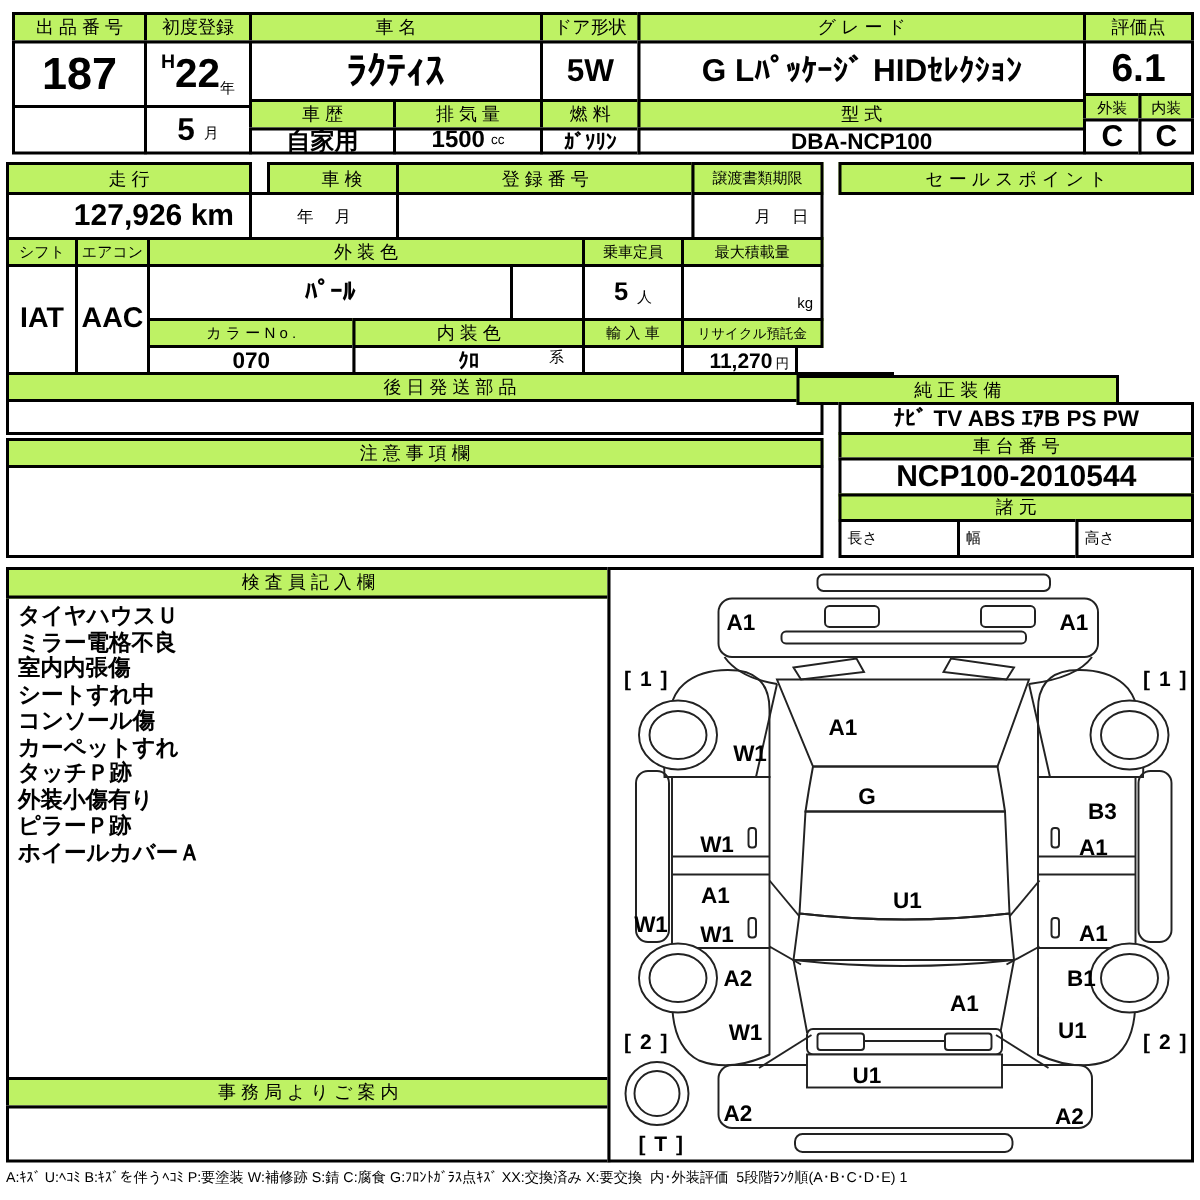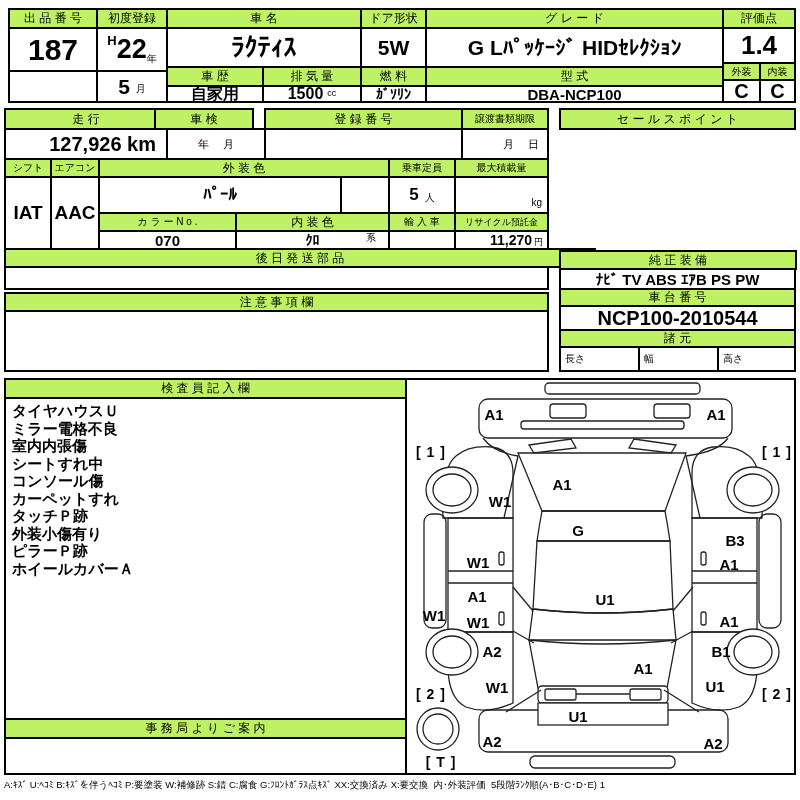--- a/index.html
+++ b/index.html
@@ -57,29 +57,29 @@
   <div class="abs box b" style="left:360px;top:27px;width:67px;height:41px;font-size:21px">5W</div>
   <div class="abs hdr" style="left:360px;top:66px;width:67px;height:21px">燃 料</div>
   <div class="abs box b" style="left:360px;top:85px;width:67px;height:18px;font-size:14px">ｶﾞｿﾘﾝ</div>
 
   <div class="abs hdr" style="left:425px;top:8px;width:299px;height:21px">グ レ ー ド</div>
   <div class="abs box b" style="left:425px;top:27px;width:299px;height:41px;font-size:21px">G Lﾊﾟｯｹｰｼﾞ HIDｾﾚｸｼｮﾝ</div>
   <div class="abs hdr" style="left:425px;top:66px;width:299px;height:21px">型 式</div>
   <div class="abs box b" style="left:425px;top:85px;width:299px;height:18px;font-size:15px">DBA-NCP100</div>
 
   <div class="abs hdr" style="left:722px;top:8px;width:74px;height:21px">評価点</div>
-  <div class="abs box b" style="left:722px;top:27px;width:74px;height:37px;font-size:26px">1.4</div>
+  <div class="abs box b" style="left:722px;top:27px;width:74px;height:37px;font-size:26px">6.1</div>
   <div class="abs hdr sm" style="left:722px;top:62px;width:39px;height:19px">外装</div>
   <div class="abs hdr sm" style="left:759px;top:62px;width:37px;height:19px">内装</div>
   <div class="abs box b" style="left:722px;top:79px;width:39px;height:24px;font-size:20px">C</div>
   <div class="abs box b" style="left:759px;top:79px;width:37px;height:24px;font-size:20px">C</div>
 
   <div class="abs hdr" style="left:4px;top:108px;width:164px;height:22px">走 行</div>
   <div class="abs box b right" style="left:4px;top:128px;width:164px;height:32px;font-size:20px;padding-right:10px">127,926 km</div>
-  <div class="abs hdr" style="left:154px;top:108px;width:100px;height:22px">車 検</div>
+  <div class="abs hdr" style="left:178px;top:108px;width:100px;height:22px">車 検</div>
   <div class="abs box" style="left:166px;top:128px;width:100px;height:32px;font-size:11px">年　 月</div>
   <div class="abs hdr" style="left:264px;top:108px;width:199px;height:22px">登 録 番 号</div>
   <div class="abs box" style="left:264px;top:128px;width:199px;height:32px"></div>
   <div class="abs hdr sm" style="left:461px;top:108px;width:88px;height:22px">譲渡書類期限</div>
   <div class="abs box right" style="left:461px;top:128px;width:88px;height:32px;font-size:11px;padding-right:8px">月　 日</div>
 
   <div class="abs hdr sm" style="left:4px;top:158px;width:48px;height:20px">シフト</div>
   <div class="abs box b" style="left:4px;top:176px;width:48px;height:74px;font-size:19px">IAT</div>
   <div class="abs hdr sm" style="left:50px;top:158px;width:50px;height:20px">エアコン</div>
   <div class="abs box b" style="left:50px;top:176px;width:50px;height:74px;font-size:19px">AAC</div>
@@ -100,31 +100,31 @@
     <span class="b" style="font-size:17px">5</span><span style="font-size:10px;align-self:flex-end;margin:0 0 7px 6px">人</span>
   </div>
   <div class="abs hdr sm" style="left:388px;top:212px;width:68px;height:20px">輸 入 車</div>
   <div class="abs box" style="left:388px;top:230px;width:68px;height:20px"></div>
 
   <div class="abs hdr sm" style="left:454px;top:158px;width:95px;height:20px">最大積載量</div>
   <div class="abs box right" style="left:454px;top:176px;width:95px;height:38px;padding:0 5px 4px 0;align-items:flex-end">
     <span class="b" style="font-size:12px"></span><span style="font-size:10px">kg</span>
   </div>
   <div class="abs hdr xs" style="left:454px;top:212px;width:95px;height:20px">リサイクル預託金</div>
-  <div class="abs box right" style="left:454px;top:230px;width:95px;height:20px;padding-right:4px">
+  <div class="abs box right" style="left:454px;top:230px;width:78px;height:20px;padding-right:4px">
     <span class="b" style="font-size:14px">11,270</span><span style="font-size:9px;margin:4px 0 0 2px">円</span>
   </div>
 
   <div class="abs hdr" style="left:4px;top:248px;width:592px;height:20px">後 日 発 送 部 品</div>
   <div class="abs box" style="left:4px;top:266px;width:545px;height:24px"></div>
   <div class="abs hdr" style="left:4px;top:292px;width:545px;height:20px">注 意 事 項 欄</div>
   <div class="abs box" style="left:4px;top:310px;width:545px;height:62px"></div>
 
   <div class="abs hdr" style="left:559px;top:108px;width:237px;height:22px">セ ー ル ス ポ イ ン ト</div>
-  <div class="abs hdr" style="left:559px;top:250px;width:238px;height:20px">純 正 装 備</div>
+  <div class="abs hdr" style="left:531px;top:250px;width:215px;height:20px">純 正 装 備</div>
   <div class="abs box b" style="left:559px;top:268px;width:237px;height:22px;font-size:15px">ﾅﾋﾞ TV ABS ｴｱB PS PW</div>
 
   <div class="abs hdr" style="left:559px;top:288px;width:237px;height:19px">車 台 番 号</div>
   <div class="abs box b" style="left:559px;top:305px;width:237px;height:26px;font-size:20px">NCP100-2010544</div>
   <div class="abs hdr" style="left:559px;top:329px;width:237px;height:19px">諸 元</div>
   <div class="abs box left top" style="left:559px;top:346px;width:81px;height:26px;font-size:10px;padding:4px">長さ</div>
   <div class="abs box left top" style="left:638px;top:346px;width:81px;height:26px;font-size:10px;padding:4px">幅</div>
   <div class="abs box left top" style="left:717px;top:346px;width:79px;height:26px;font-size:10px;padding:4px">高さ</div>
 
   <div class="abs box lines ilines" style="left:4px;top:397px;width:403px;height:323px">

